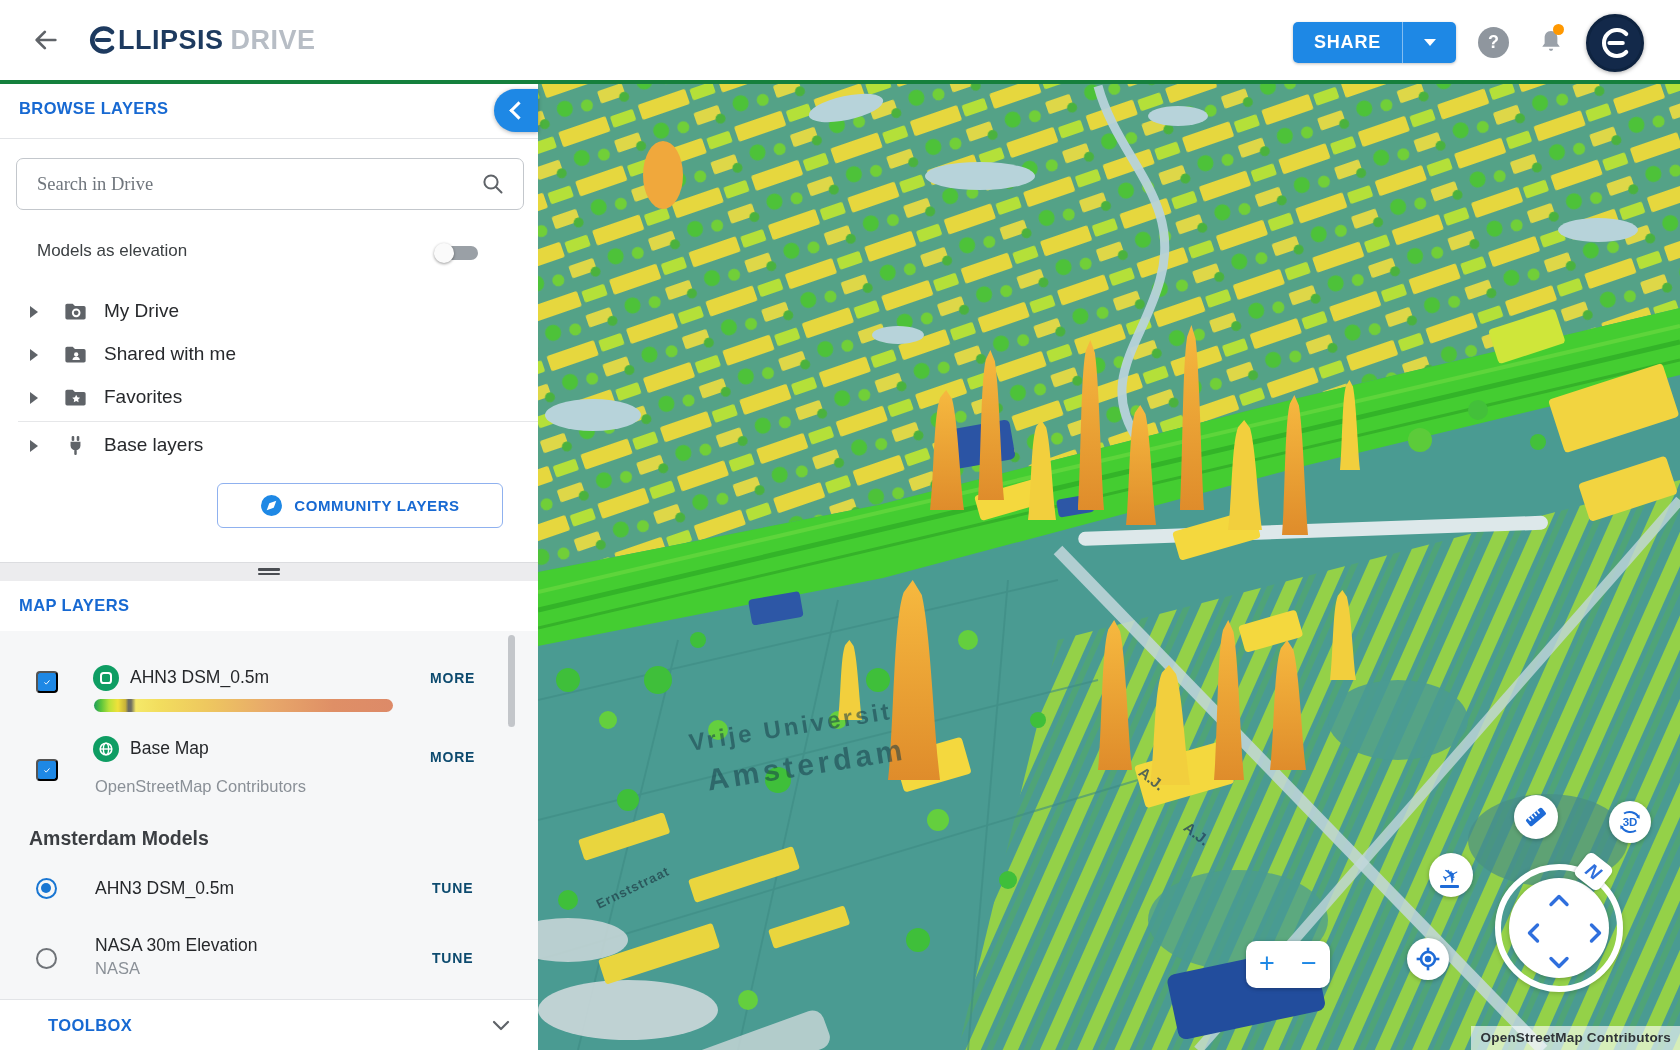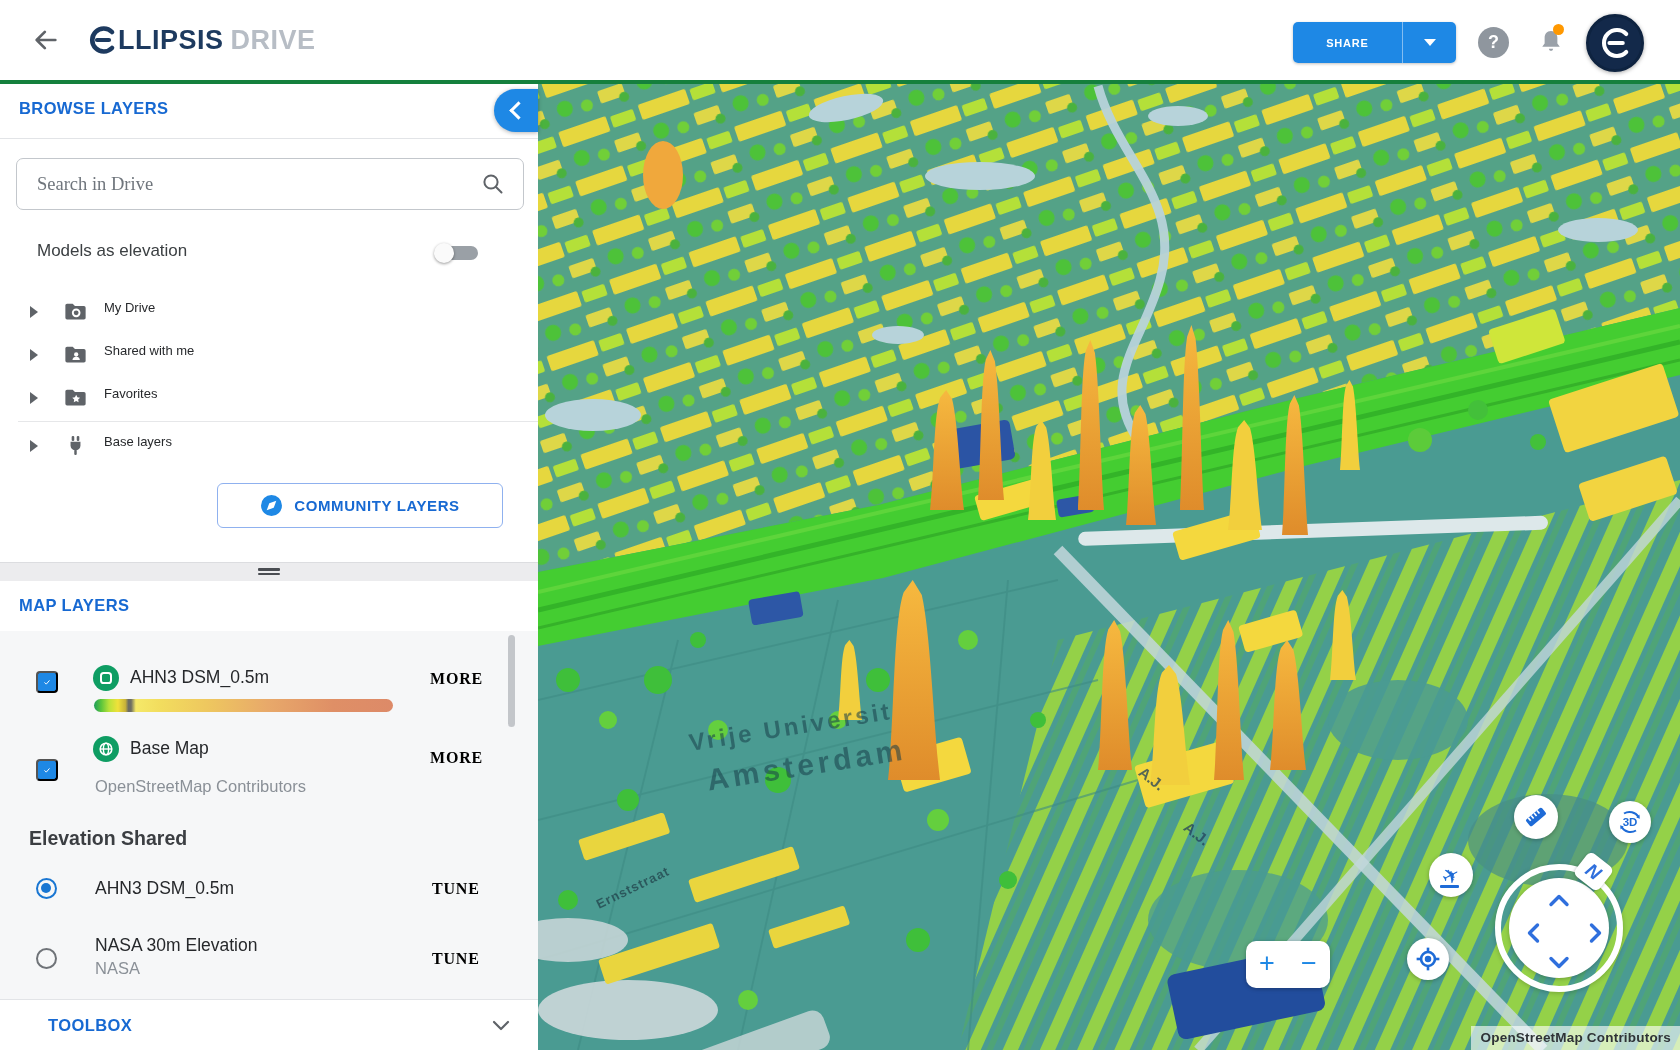--- a/index.html
+++ b/index.html
@@ -8,21 +8,21 @@
 
   
   .topbar{position:absolute;left:0;top:0;width:1680px;height:80px;background:#fff;
     border-bottom:4px solid #15803d;z-index:30;}
   .back-btn{position:absolute;left:26px;top:24px;width:34px;height:34px;border:none;background:transparent;cursor:pointer;}
   .logo{position:absolute;left:88px;top:22px;display:flex;align-items:center;height:36px;}
   .logo .brand{font-size:27px;font-weight:700;letter-spacing:.5px;color:#1d3a5f;margin-left:2px;}
   .logo .brand2{font-size:27px;font-weight:700;letter-spacing:.5px;color:#b7bdc5;margin-left:7px;}
   .share-group{position:absolute;left:1293px;top:22px;height:41px;display:flex;border-radius:5px;overflow:hidden;
     box-shadow:0 1px 3px rgba(0,0,0,.25);}
-  .share-main{background:#1E88E5;color:#fff;border:none;font-size:11px;font-weight:700;letter-spacing:.8px;
+  .share-main{background:#1E88E5;color:#fff;border:none;font-size:18px;font-weight:700;letter-spacing:.8px;
     width:109px;cursor:pointer;font-family:inherit;}
   .share-caret{background:#1E88E5;border:none;border-left:1px solid rgba(255,255,255,.45);width:54px;cursor:pointer;
     display:flex;align-items:center;justify-content:center;}
   .caret-down{width:0;height:0;border-left:6px solid transparent;border-right:6px solid transparent;border-top:7px solid #fff;}
   .help-btn{position:absolute;left:1478px;top:27px;width:31px;height:31px;border-radius:50%;background:#8f969e;border:none;
     color:#fff;font-size:18px;font-weight:700;cursor:pointer;display:flex;align-items:center;justify-content:center;font-family:inherit;}
   .bell-btn{position:absolute;left:1530px;top:23px;width:36px;height:38px;background:transparent;border:none;cursor:pointer;}
   .bell-dot{position:absolute;right:2px;top:1px;width:11px;height:11px;border-radius:50%;background:#FF9800;}
   .avatar-btn{position:absolute;left:1586px;top:14px;width:58px;height:58px;border-radius:50%;background:#13294a;border:3px solid #0e2340;
     cursor:pointer;display:flex;align-items:center;justify-content:center;box-shadow:0 1px 4px rgba(0,0,0,.35);}
@@ -47,41 +47,41 @@
   .toggle{position:absolute;left:434px;top:16px;width:46px;height:22px;cursor:pointer;background:transparent;border:none;}
   .toggle-track{position:absolute;left:8px;top:4px;width:36px;height:14px;border-radius:7px;background:#9aa0a6;}
   .toggle-knob{position:absolute;left:0;top:1px;width:20px;height:20px;border-radius:50%;background:#fafafa;
     box-shadow:0 1px 3px rgba(0,0,0,.4);}
 
   .tree{position:absolute;left:0;top:210px;width:538px;}
   .tree-row{position:relative;height:43px;cursor:pointer;}
   .tree-caret{position:absolute;left:30px;top:16px;width:0;height:0;border-top:6px solid transparent;border-bottom:6px solid transparent;
     border-left:8px solid #5f6368;}
   .tree-icon{position:absolute;left:62px;top:8px;}
-  .tree-label{position:absolute;left:104px;top:10px;font-size:13px;color:#27292c;}
+  .tree-label{position:absolute;left:104px;top:10px;font-size:19px;color:#27292c;}
   .tree-divider{height:1px;background:#e6e7e9;margin:2px 0 2px 18px;}
 
   .catalog-btn{position:absolute;left:217px;top:403px;width:286px;height:45px;background:#fff;border:1px solid #8fb1ef;border-radius:6px;
     cursor:pointer;display:flex;align-items:center;justify-content:center;gap:11px;}
   .catalog-btn span{font-size:15px;font-weight:700;letter-spacing:.6px;color:#1769D2;}
 
   .drag-strip{position:absolute;left:0;top:482px;width:538px;height:19px;background:#ececee;border-top:1px solid #dcdde0;
     border-bottom:1px solid #dcdde0;cursor:row-resize;}
   .drag-handle{position:absolute;left:258px;top:5px;width:22px;height:7px;}
   .drag-handle i{display:block;height:2.5px;background:#4a4d52;margin-bottom:2px;border-radius:1px;}
 
   .maplayers-head{position:absolute;left:0;top:501px;width:538px;height:50px;background:#fff;border-bottom:1px solid #e2e4e7;}
   .maplayers-head .section-title{position:absolute;left:19px;top:15px;}
 
   .layer-list{position:absolute;left:0;top:551px;width:538px;height:368px;background:#f6f7f8;}
   .check{position:absolute;width:22px;height:22px;border-radius:4px;background:#1E88E5;display:flex;align-items:center;justify-content:center;cursor:pointer;}
   .circle-icon{position:absolute;width:26px;height:26px;}
   .layer-name{position:absolute;font-size:17.5px;color:#26282b;font-weight:500;}
   .layer-sub{position:absolute;font-size:16.5px;color:#8a9097;}
-  .link-btn{position:absolute;background:none;border:none;color:#000000;font-size:16px;font-weight:700;letter-spacing:.8px;cursor:pointer;font-family:Liberation Serif, serif;}
+  .link-btn{position:absolute;background:none;border:none;color:#0c4a6e;font-size:14px;font-weight:700;letter-spacing:.8px;cursor:pointer;font-family:Liberation Sans, sans-serif;}
   .legend-bar{position:absolute;left:94px;top:68px;width:299px;height:13px;border-radius:7px;
     background:linear-gradient(90deg,#1e9e5a 0%,#5ec63c 2.5%,#b8e23a 5%,#f0e13a 8%,#c8b23a 10.5%,#6e6e62 11.5%,#6e6e62 12.4%,#f5e969 14%,#f2dd5e 22%,#eec75f 38%,#e8a96a 58%,#df8f66 80%,#dd8a68 100%);}
   .elev-heading{position:absolute;left:29px;font-size:19.5px;font-weight:700;color:#3b3e42;}
   .radio{position:absolute;width:21px;height:21px;border-radius:50%;box-sizing:border-box;cursor:pointer;background:#f6f7f8;}
   .radio.sel{border:2.5px solid #1976D2;}
   .radio.sel::after{content:"";position:absolute;left:3px;top:3px;width:10px;height:10px;border-radius:50%;background:#1976D2;}
   .radio.unsel{border:2.5px solid #6f7378;}
   .scrollbar{position:absolute;left:508px;top:2px;width:7px;height:364px;}
   .scroll-thumb{position:absolute;left:0;top:2px;width:7px;height:92px;border-radius:4px;background:#c3c6ca;cursor:pointer;}
 
@@ -265,21 +265,21 @@
           <circle cx="13" cy="13" r="13" fill="#0E9D63"></circle>
           <circle cx="13" cy="13" r="5.8" stroke="#fff" stroke-width="1.6" fill="none"></circle>
           <line x1="7.2" y1="13" x2="18.8" y2="13" stroke="#fff" stroke-width="1.4"></line>
           <ellipse cx="13" cy="13" rx="2.6" ry="5.8" stroke="#fff" stroke-width="1.4" fill="none"></ellipse>
         </svg>
         <span class="layer-name" style="left:130px;top:107px;">Base Map</span>
         <span class="layer-sub" style="left:95px;top:146px;">OpenStreetMap Contributors</span>
         <button class="link-btn" style="left:424px;top:117px;">MORE</button>
       </div>
 
-      <span class="elev-heading" style="top:196px;">Elevation Shared</span>
+      <span class="elev-heading" style="top:196px;">Amsterdam Models</span>
 
       <div>
         <button class="radio sel" style="left:36px;top:247px;"></button>
         <span class="layer-name" style="left:95px;top:247px;font-weight:400;">AHN3 DSM_0.5m</span>
         <button class="link-btn" style="left:426px;top:248px;">TUNE</button>
       </div>
       <div>
         <button class="radio unsel" style="left:36px;top:317px;"></button>
         <span class="layer-name" style="left:95px;top:304px;font-weight:400;">NASA 30m Elevation</span>
         <span class="layer-sub" style="left:95px;top:328px;">NASA</span>

